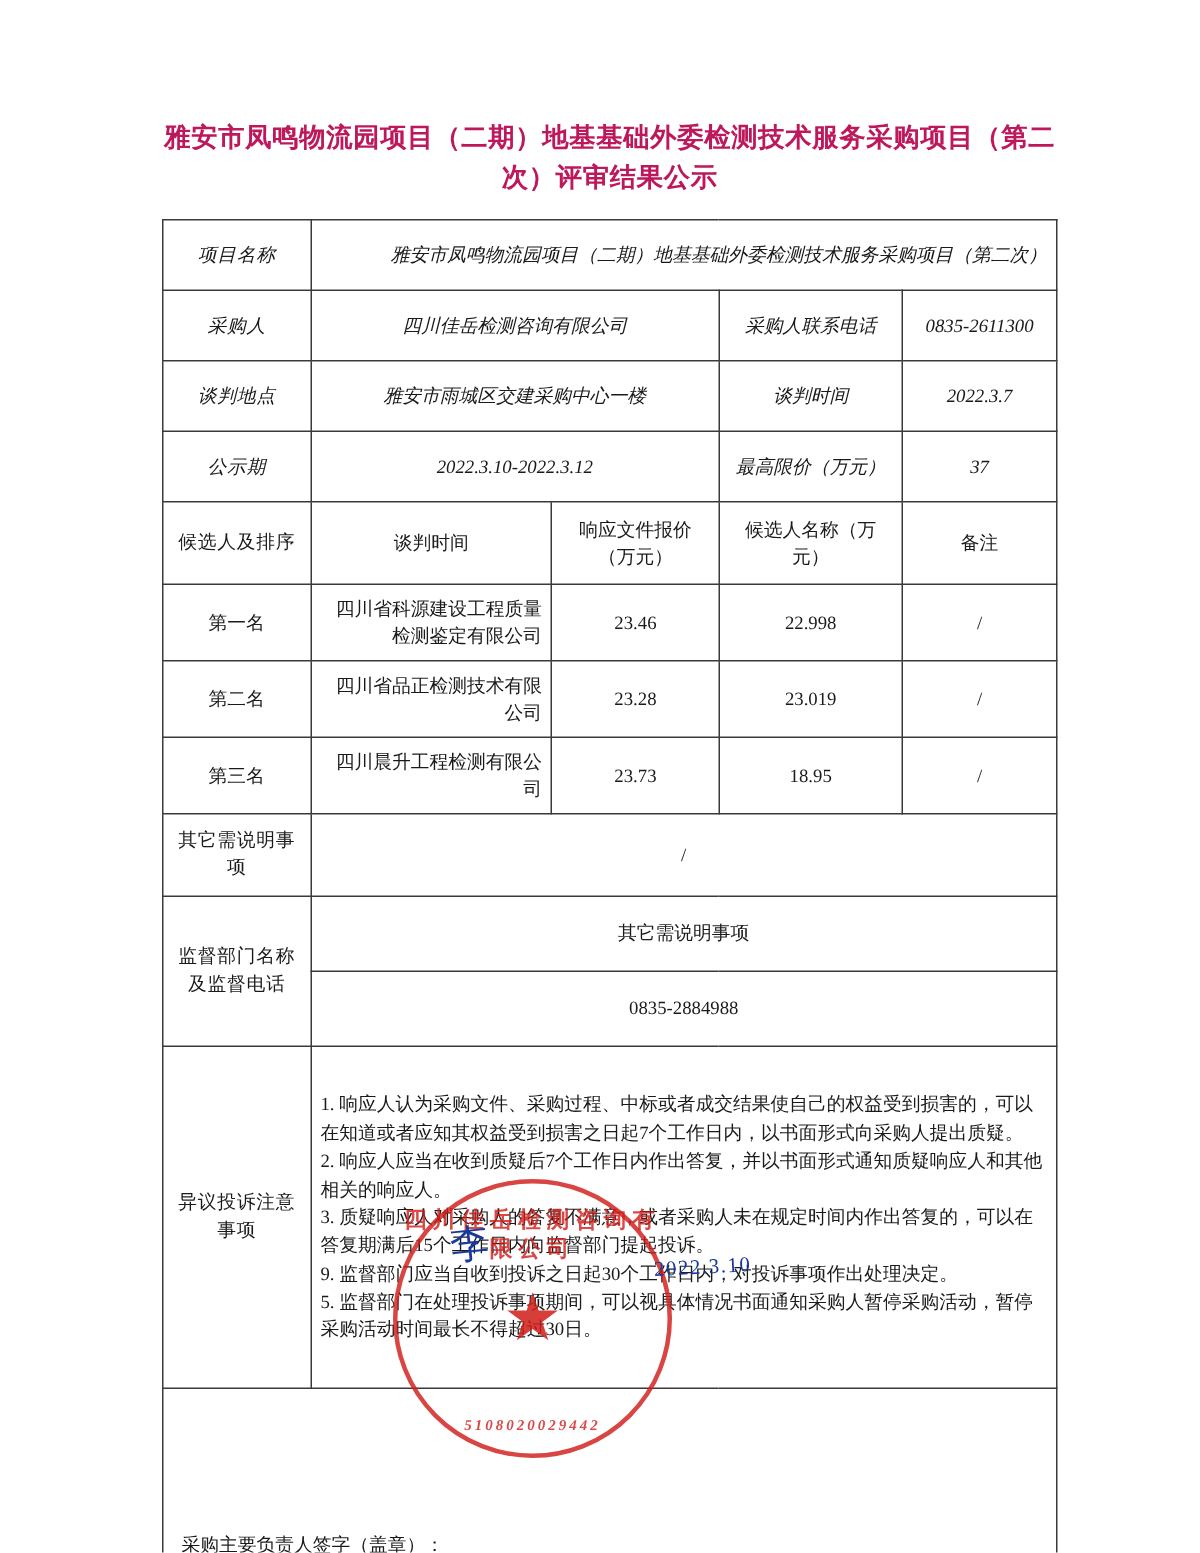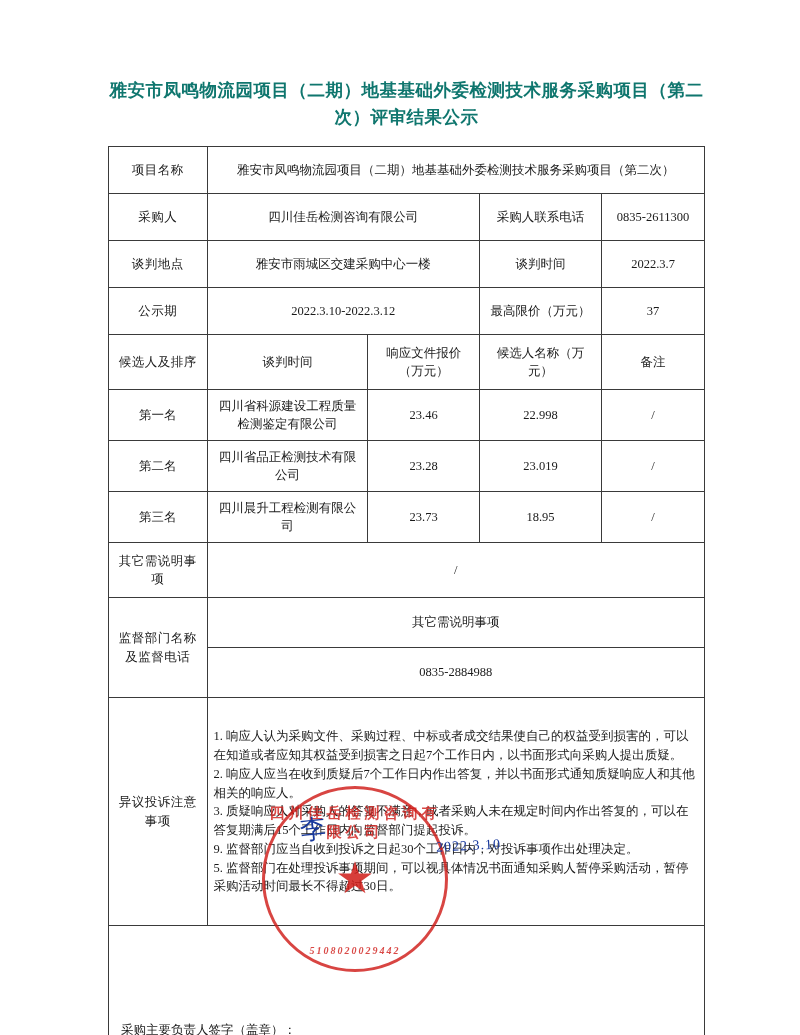--- a/index.html
+++ b/index.html
@@ -22,46 +22,45 @@
     box-sizing: border-box;
     padding: 78px 95px 0 108px;
   }
   .doc-title {
     text-align: center;
     font-size: 17.5px;
     font-weight: bold;
     line-height: 1.55;
     letter-spacing: 0.5px;
     margin: 0 0 14px 0;
-    color: #0f766e;
-    font-family: Liberation Mono, monospace;
+    color: #be185d;
   }
   table.main {
     border-collapse: collapse;
     width: 100%;
     table-layout: fixed;
     font-size: 12.5px;
   }
   table.main td {
     border: 1px solid #3a3a3a;
     padding: 6px 6px;
     vertical-align: middle;
     line-height: 1.5;
   }
   .c { text-align: center; }
-  .l { text-align: center; }
+  .l { text-align: right; }
   .lbl {
     text-align: center;
     font-size: 12.5px;
     letter-spacing: 0.5px;
   }
   .pad-l { padding-left: 14px; }
-  .tall { height: 34px; }
+  .tall { height: 34px; font-style: italic; }
   .cand-name {
-    text-align: center;
+    text-align: right;
     padding-left: 10px;
     line-height: 1.45;
   }
   .notice-cell {
     text-align: left;
     padding: 12px 14px 14px 10px;
     line-height: 1.85;
     font-size: 12.5px;
   }
   .notice-cell p { margin: 0; text-indent: 0; }
@@ -71,20 +70,21 @@
     position: relative;
   }
   .sig-label {
     padding-top: 46px;
     padding-left: 6px;
     font-size: 12.5px;
     display: block;
   }
   .two-line {
     line-height: 1.5;
+    font-family: Liberation Mono, monospace;
   }
   
   .stamp {
     position: absolute;
     left: 262px;
     top: 786px;
     width: 186px;
     height: 186px;
     pointer-events: none;
   }

